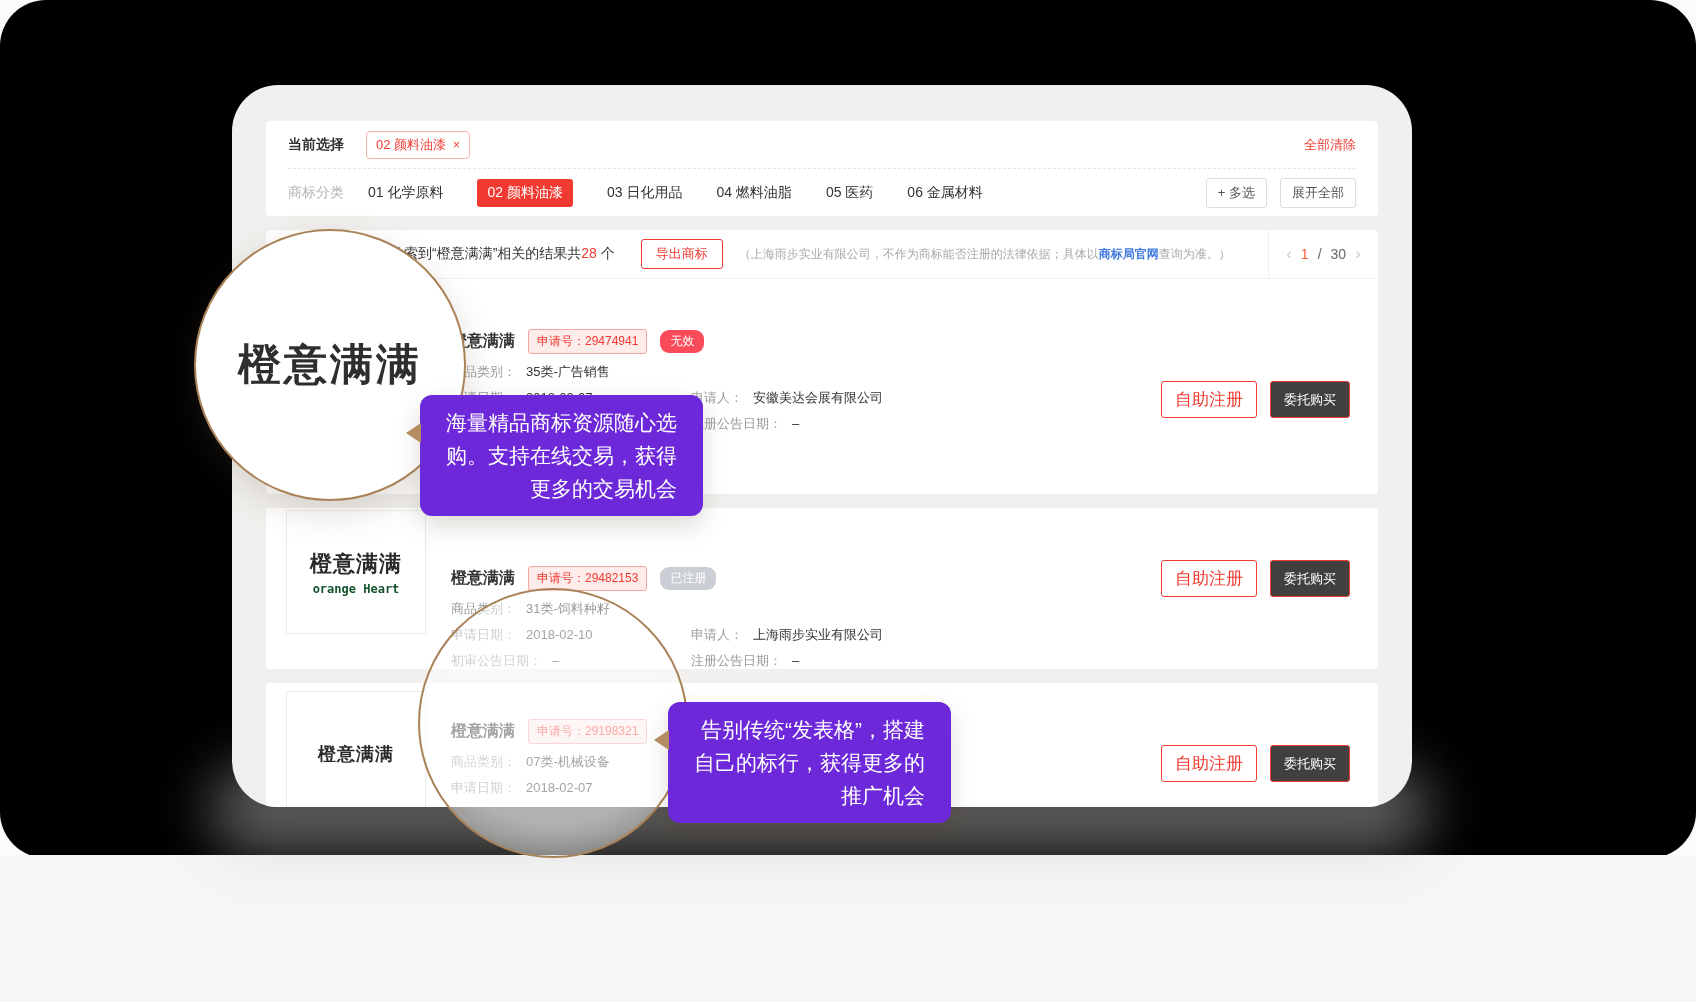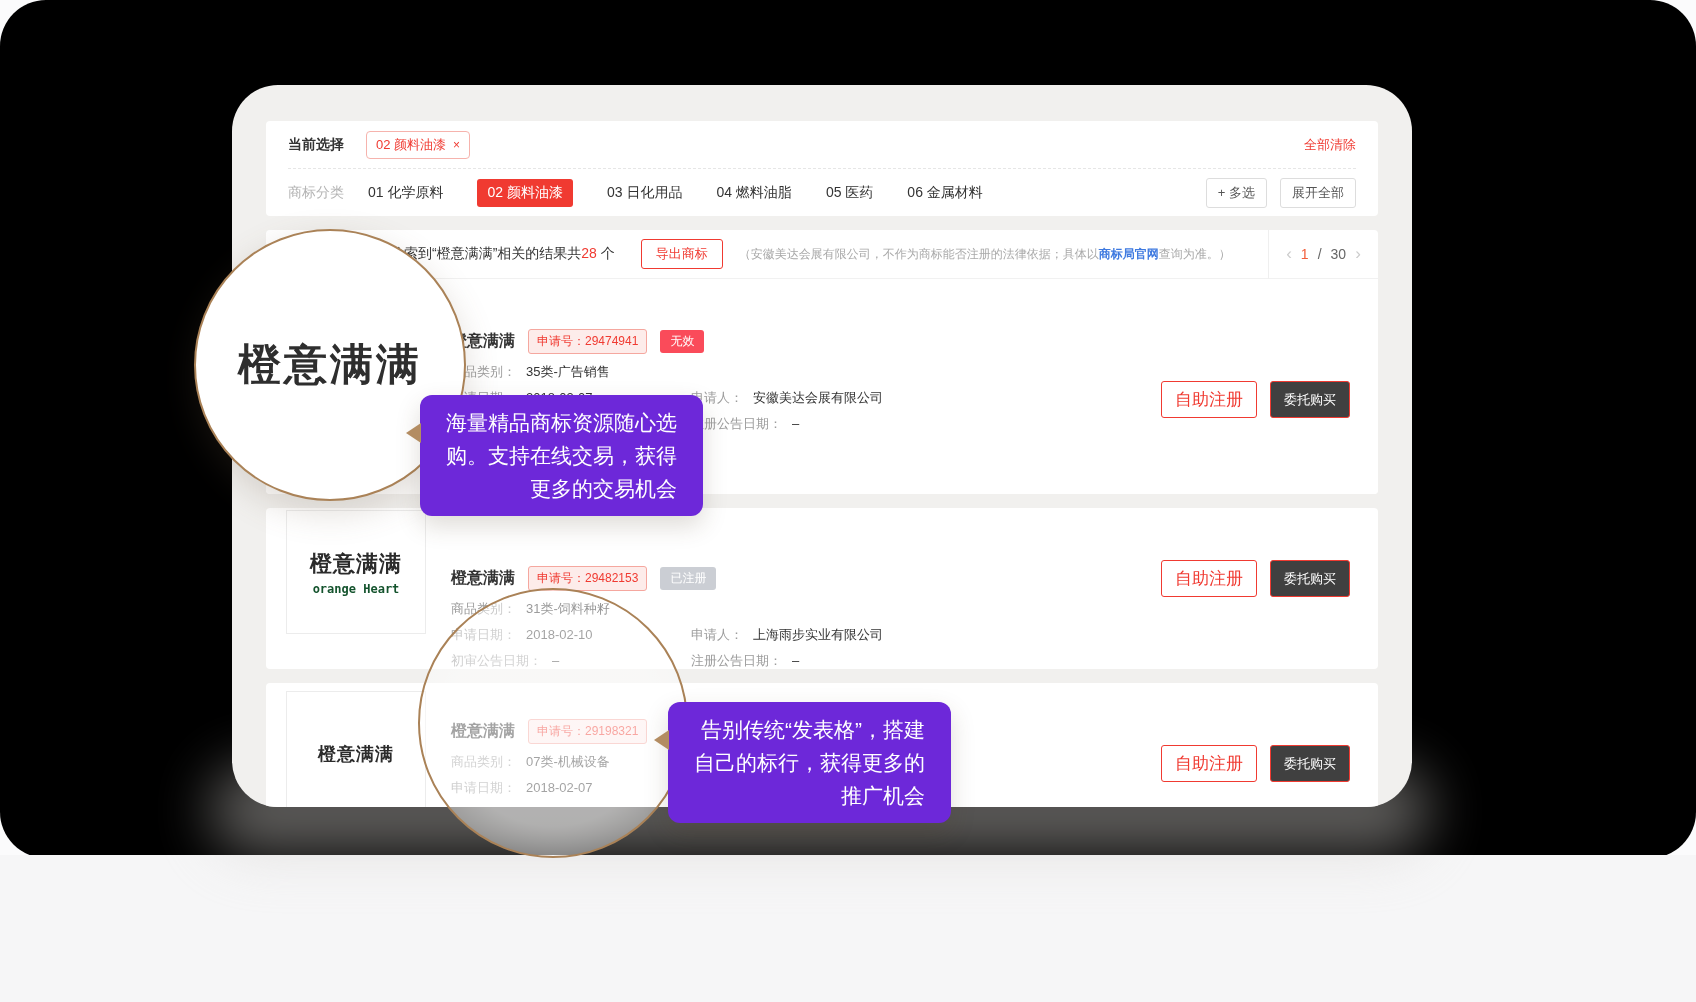--- a/index.html
+++ b/index.html
@@ -68,21 +68,21 @@
     font-size:12px; font-weight:700; color:#14532d; margin-top:3px; }
 
   .row-details { margin-left:185px; }
   .r1 .row-details { padding-top:50px; }
   .r2 .row-details { padding-top:58px; }
   .r3 .row-details { padding-top:36px; }
   .name-line { display:flex; align-items:center; }
   .tm-name { font-size:16px; font-weight:700; color:#333; }
   .app-no { margin-left:13px; display:inline-block; font-size:12px; color:#f03a31;
     background:#fdecea; border:1px solid #f5a79f; border-radius:3px; padding:3px 8px; }
-  .badge { margin-left:13px; font-size:12px; color:#fff; border-radius:3px; padding:3px 10px; }
+  .badge { margin-left:13px; font-size:12px; color:#fff; border-radius:9px; padding:3px 10px; }
   .badge.invalid { background:#fa4b5a; }
   .badge.registered { background:#cbced4; }
   .f-line { display:flex; margin-top:9px; font-size:13px; line-height:17px; }
   .f-col1 { display:flex; width:240px; }
   .f-col2 { display:flex; }
   .f-label { color:#9c9c9c; margin-right:10px; white-space:nowrap; }
   .f-value { color:#333; white-space:nowrap; }
 
   .row-btns { position:absolute; right:28px; display:flex; gap:13px; }
   .r1 .row-btns { top:102px; } .r2 .row-btns { top:52px; } .r3 .row-btns { top:62px; }
@@ -142,21 +142,21 @@
           <button class="ghost-btn">+ 多选</button>
           <button class="ghost-btn">展开全部</button>
         </span>
       </div>
     </div>
 
     <div class="card results-block">
       <div class="res-header">
         <span class="res-title"><span>检索到“橙意满满”相关的结果共</span><span class="res-count">28</span><span> 个</span></span>
         <button class="export-btn">导出商标</button>
-        <span class="res-note"><span>（安徽美达会展有限公司，不作为商标能否注册的法律依据；具体以</span><span class="link">商标局官网</span><span>查询为准。）</span></span>
+        <span class="res-note"><span>（上海雨步实业有限公司，不作为商标能否注册的法律依据；具体以</span><span class="link">商标局官网</span><span>查询为准。）</span></span>
         <span class="pagination">
           <span class="pg-arrow">‹</span>
           <span class="pg-cur">1</span>
           <span class="pg-sep">/</span>
           <span class="pg-total">30</span>
           <span class="pg-arrow">›</span>
         </span>
       </div>
 
       <div class="result-row r1">

